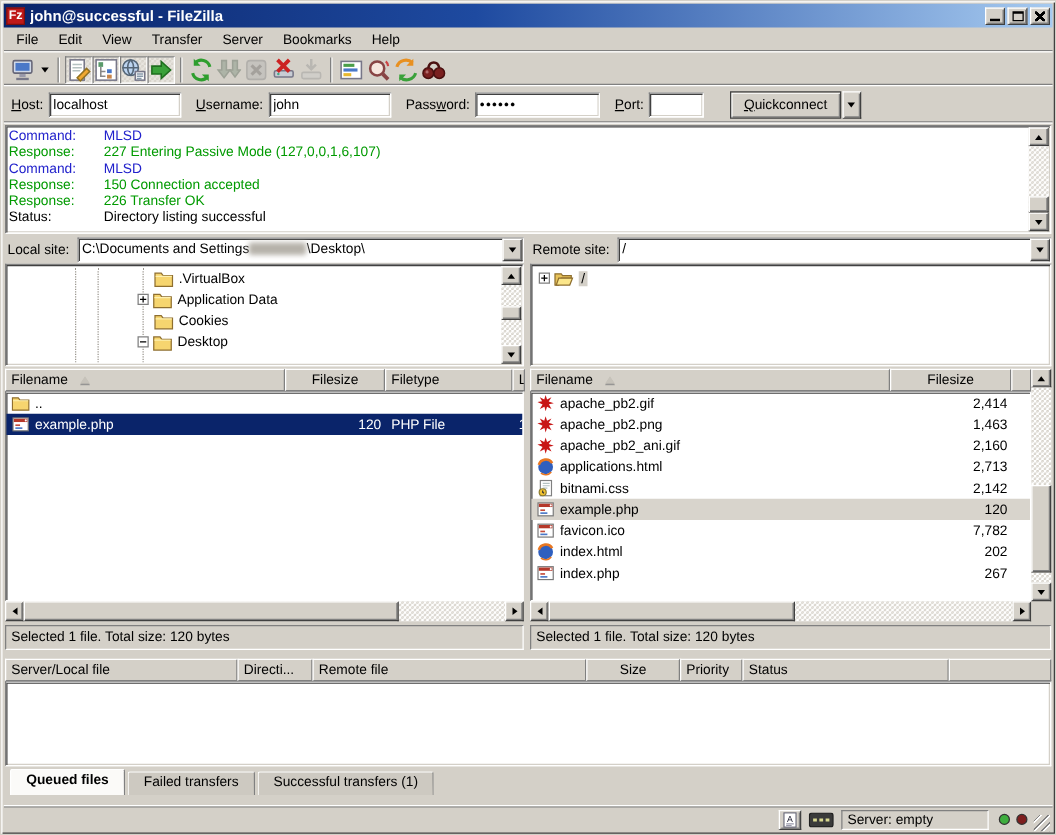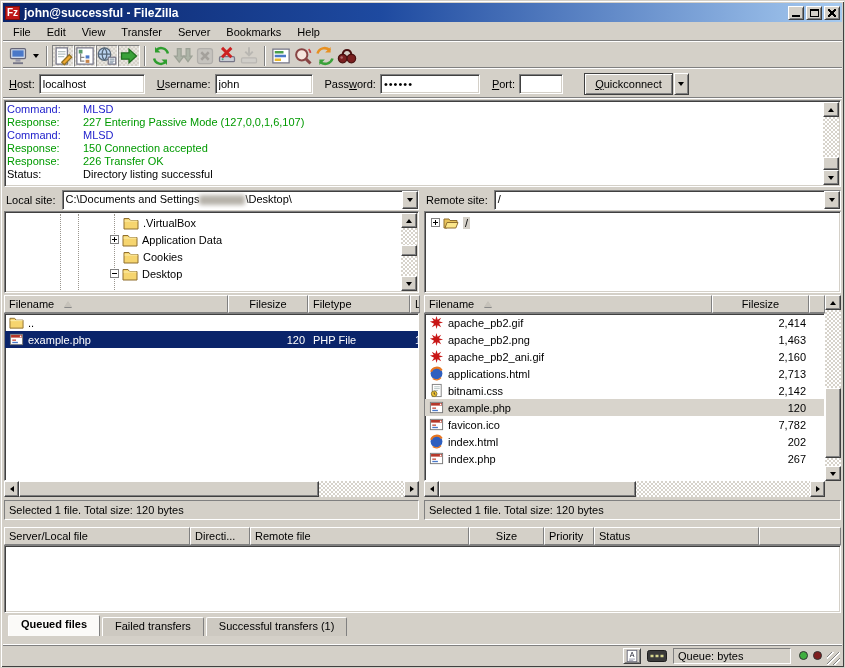--- a/index.html
+++ b/index.html
@@ -750,19 +750,19 @@
           <text x="8" y="9.5" font-size="8" text-anchor="middle" fill="#223" font-family="Liberation Sans, sans-serif">A</text>
           <path d="M4.5 11.5h7M4.5 13h5" stroke="#99a" stroke-width="1" fill="none"></path>
         </svg>
     </div>
     <div class="sb-icon" style="width:24px">
       <svg viewBox="0 0 20 12" width="20" height="12">
           <rect x="0.5" y="0.5" width="19" height="11" rx="2" fill="#3a3a3a" stroke="#1e1e1e"></rect>
           <path d="M3.5 6h3M8.5 6h3M13.5 6h3" stroke="#d8d890" stroke-width="2.4" fill="none"></path>
         </svg>
     </div>
-    <div class="sb-queue">Queue: bytes</div>
+    <div class="sb-queue">Server: empty</div>
     <div class="led" id="led-green" style="background: rgb(63, 174, 63);"></div>
     <div class="led" id="led-red" style="background: rgb(126, 30, 30);"></div>
     <div class="grip"></div>
   </div>
 
 </div>
 
 </body></html>

